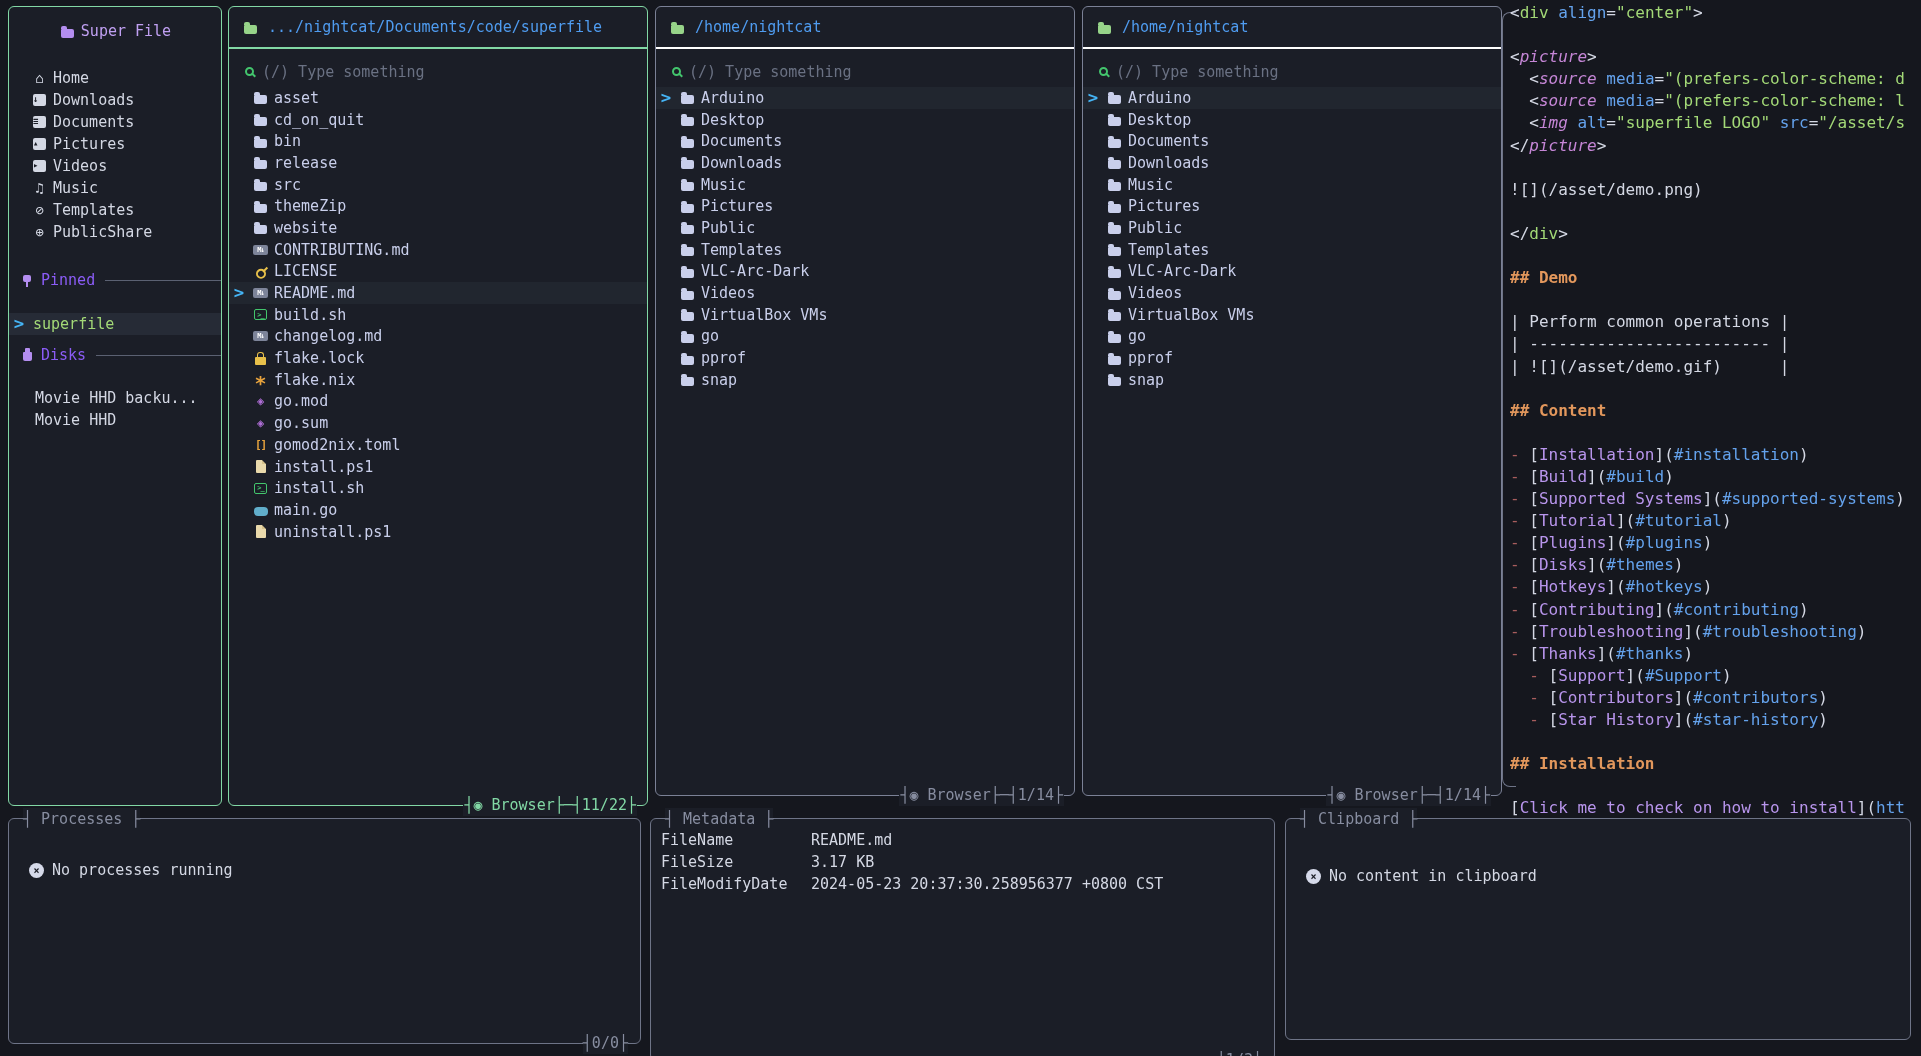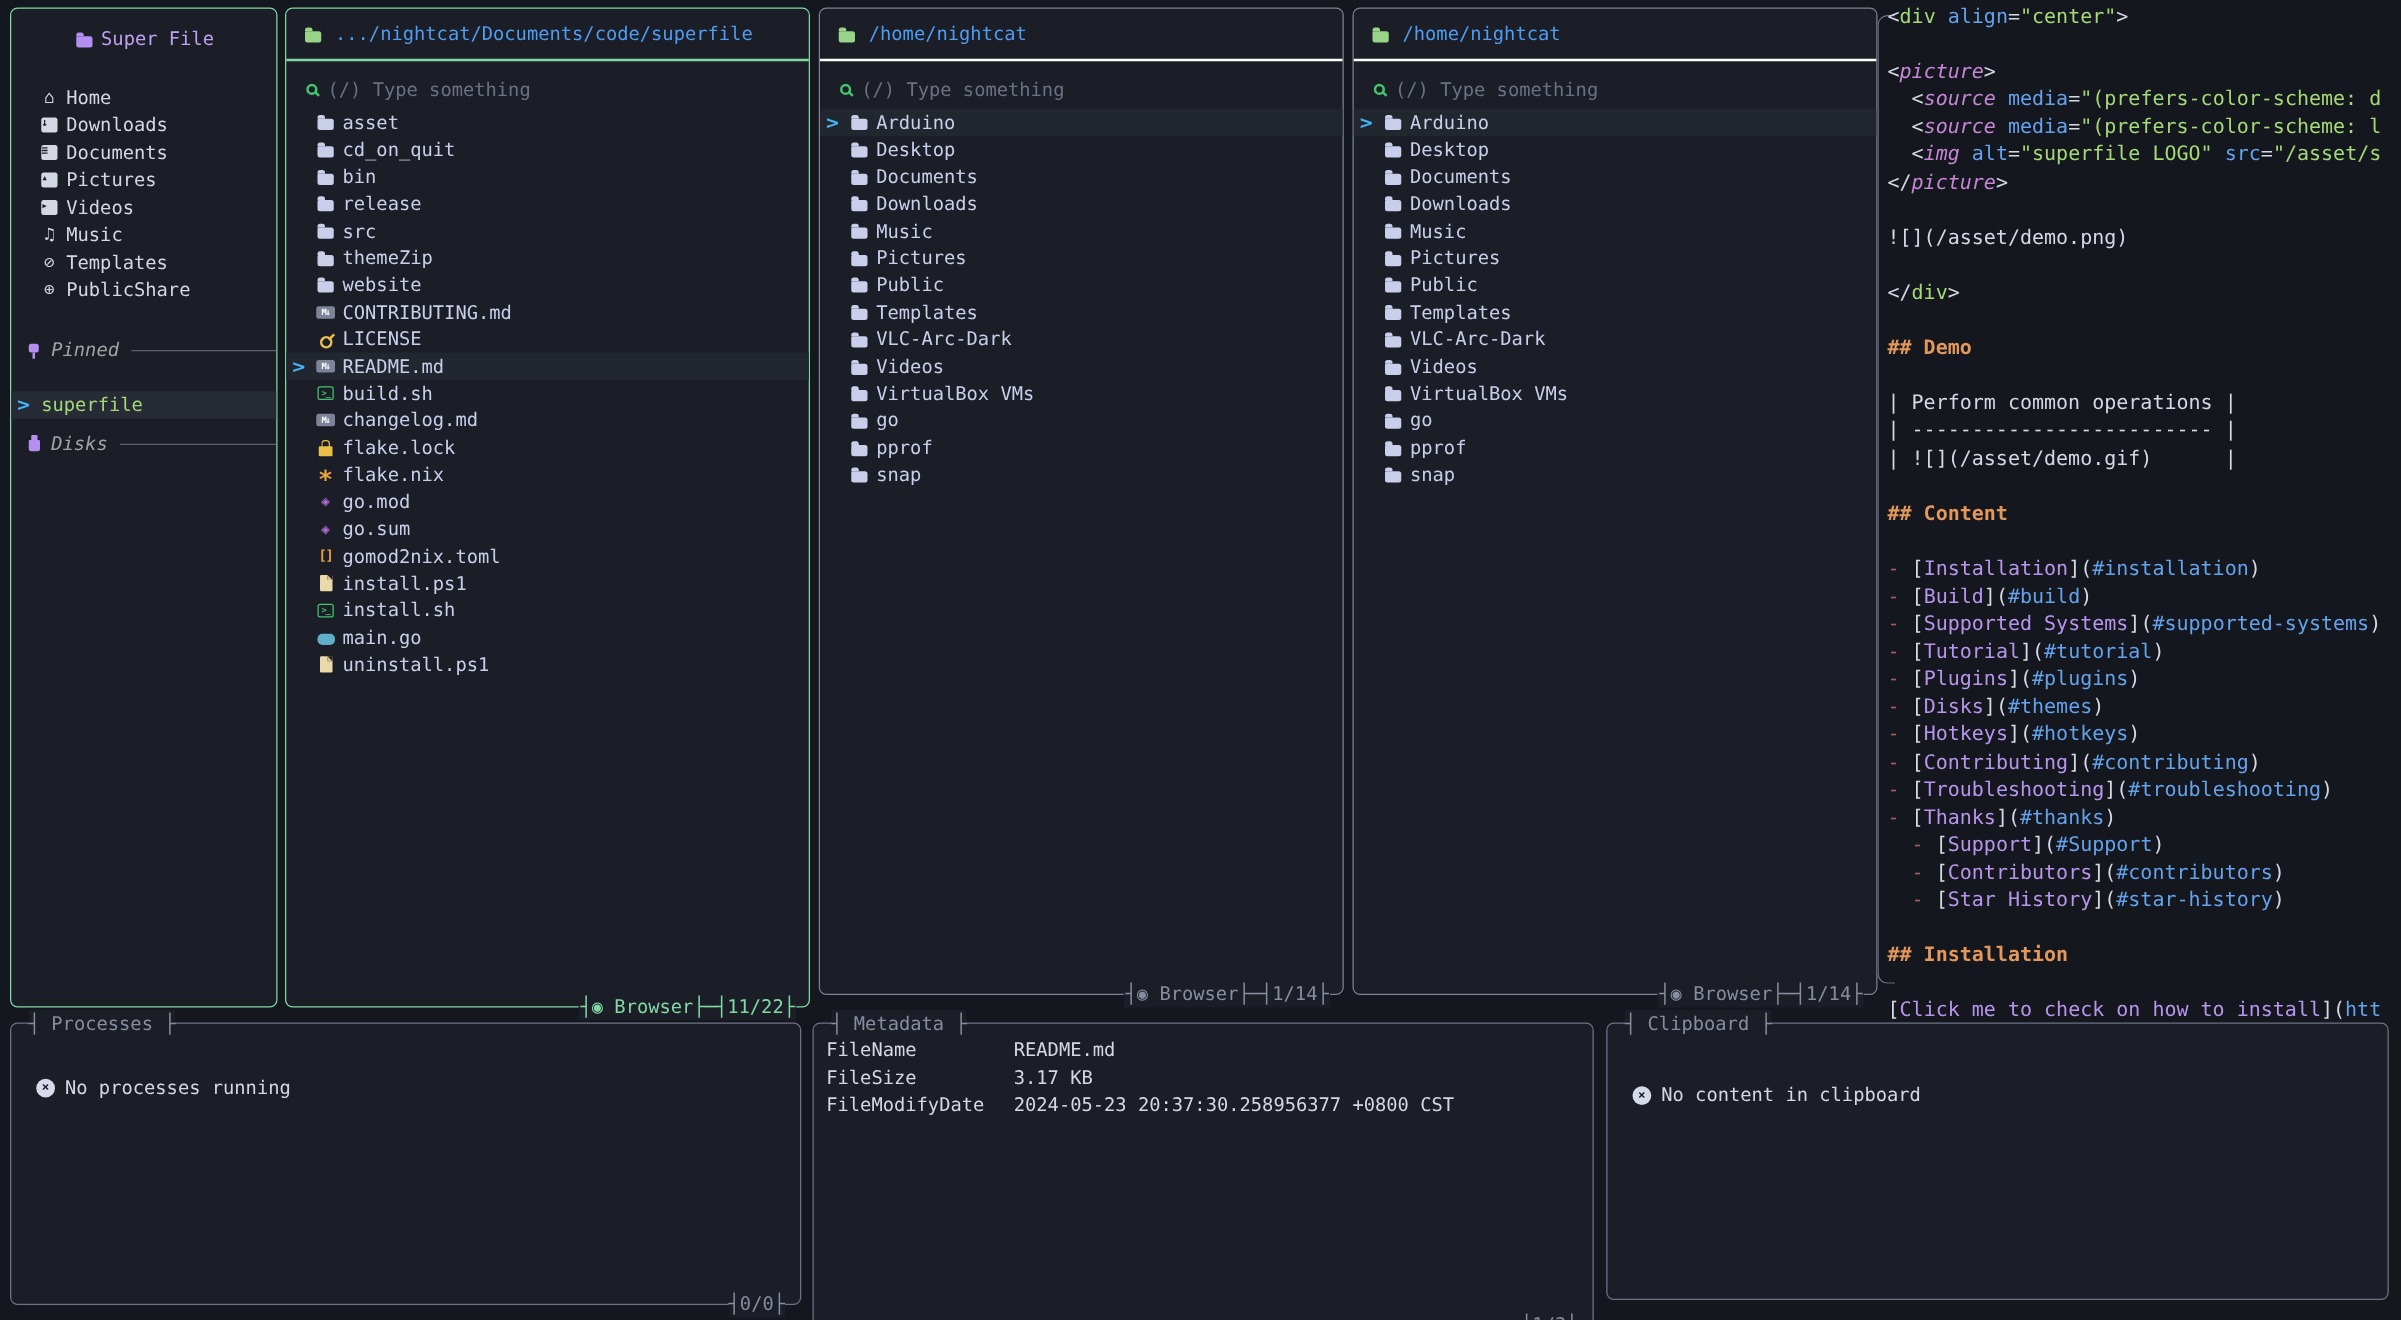--- a/index.html
+++ b/index.html
@@ -9,21 +9,21 @@
   .panel { position:absolute; background:#1b1e27; border:1px solid #7b8196; border-radius:6px; }
   .panel.green { border-color:#82d8a5; }
   .panel.dim   { border-color:#6e7487; }
 
   
   #sidebar { left:8px; top:6px; width:214px; height:800px; }
   .sb-title { margin-top:12px; height:24px; display:flex; align-items:center; justify-content:center;
               color:#c0a0f2; }
   .sb-list { margin-top:24px; }
   .sb-row { height:22px; display:flex; align-items:center; padding-left:22px; color:#d4d8e4; }
-  .sb-sec { display:flex; align-items:center; height:22px; padding:0 0 0 14px; color:#a3a3a3;font-style:italic; }
+  .sb-sec { display:flex; align-items:center; height:22px; padding:0 0 0 14px; color:#8b5cf6; }
   .sb-sec .line { flex:1; height:1px; background:#5b6172; margin-left:10px; }
   .sb-row.sel { background:#262b36; }
   .sb-row.sel .lbl { color:#a3d977; }
   .cursor { width:18px; flex:none; color:#45b4f5; font-weight:bold; transform:scaleX(1.15);
             text-align:left; }
 
   
   .fpanel { width:420px; }
   .phead { height:42px; display:flex; align-items:center; padding-left:13px;
            border-bottom:2px solid #ffffff; color:#4f9cf0; }
@@ -181,20 +181,28 @@
       <div class="sb-row sel" style="padding-left: 6px;">
         <span class="cursor">&gt;</span>
         <span class="lbl">superfile</span>
       </div>
     </div>
   <div class="sb-sec" style="margin-top:9px">
     <span class="i-usb"></span>
     <span>Disks</span>
     <span class="line"></span>
   </div>
+  <div id="sb-disks" style="margin-top:21px">
+      <div class="sb-row" style="padding-left: 26px;">
+        <span class="lbl">Movie HHD backu...</span>
+      </div>
+      <div class="sb-row" style="padding-left: 26px;">
+        <span class="lbl">Movie HHD</span>
+      </div>
+    </div>
 </aside>
 
 <section class="panel fpanel green" id="panel-0" style="left:228px;top:6px;height:800px">
     <div class="phead">
       <span class="icon">
         <span class="fold grn"></span>
       </span>
       <span style="margin-left: 4px;">.../nightcat/Documents/code/superfile</span>
     </div>
     <div class="srow">

